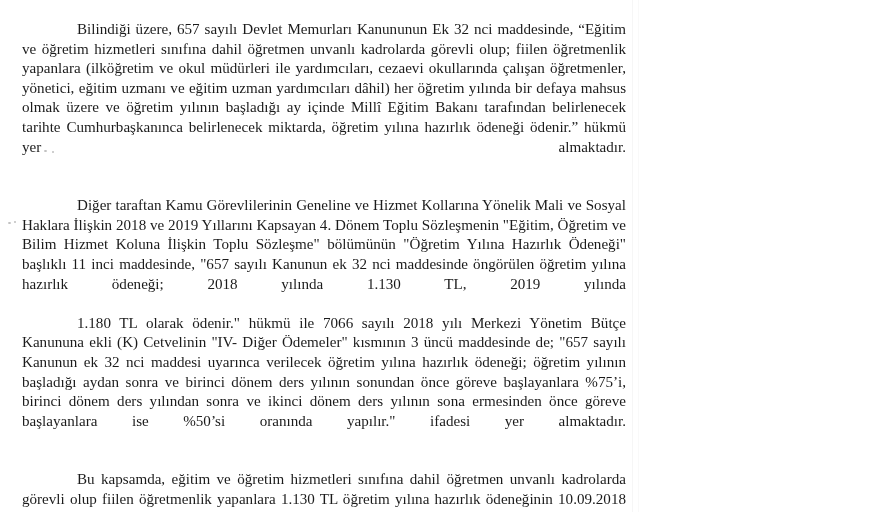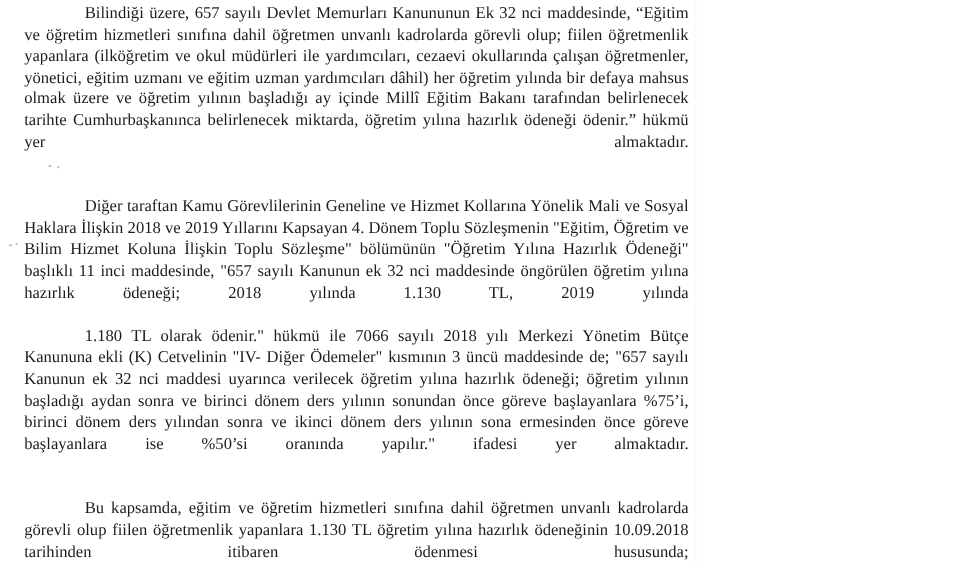--- a/index.html
+++ b/index.html
@@ -47,21 +47,21 @@
     margin: 0;
     text-align: justify;
     text-justify: inter-word;
     font-size: 15.1px;
     line-height: 19.6px;
     color: #1b1b1b;
     text-indent: 55px;
     -webkit-font-smoothing: none;
   }
 
-  .doc-para.p1 { margin-top: 3px; }
+  .doc-para.p1 { margin-top: 20px; }
   .doc-para.p2 { margin-top: 19.5px; }
   .doc-para.p3 { margin-top: 0px; }
   .doc-para.p4 { margin-top: 19.5px; }
 
   
   .doc-para:after {
     content: "";
     display: inline-block;
     width: 100%;
   }

